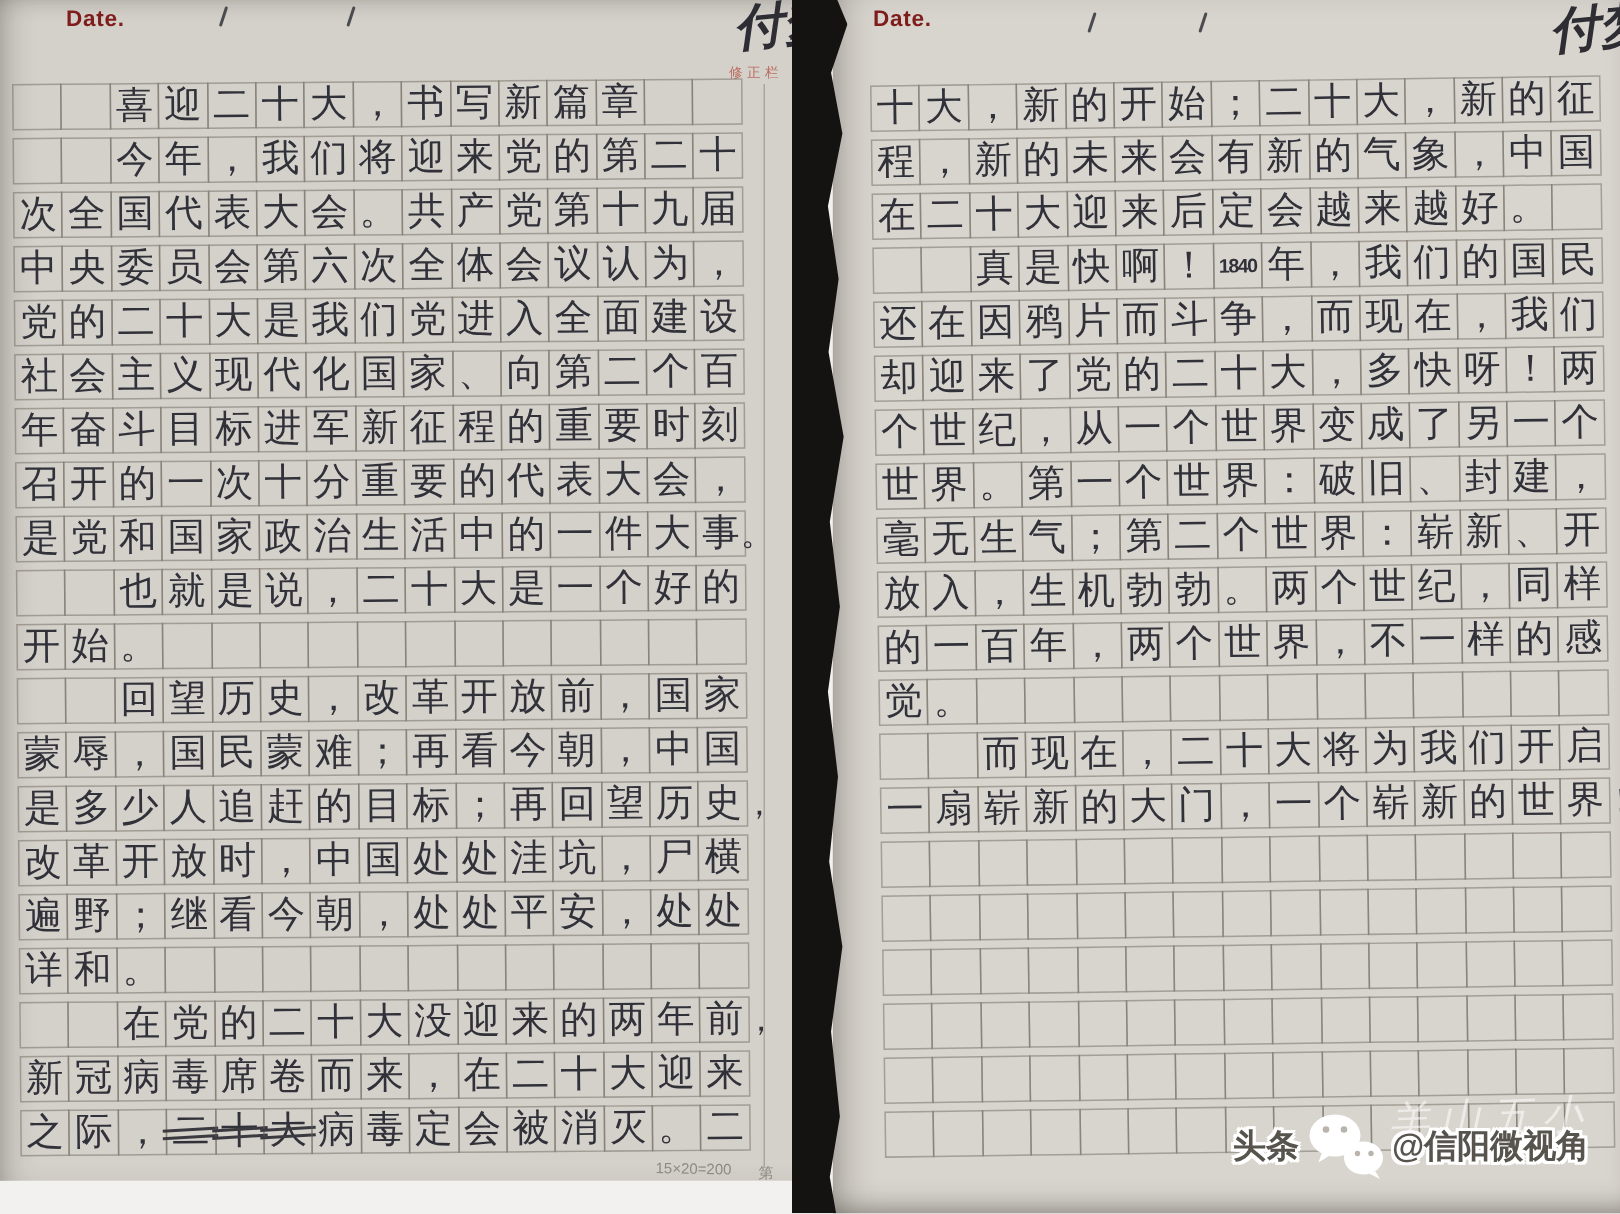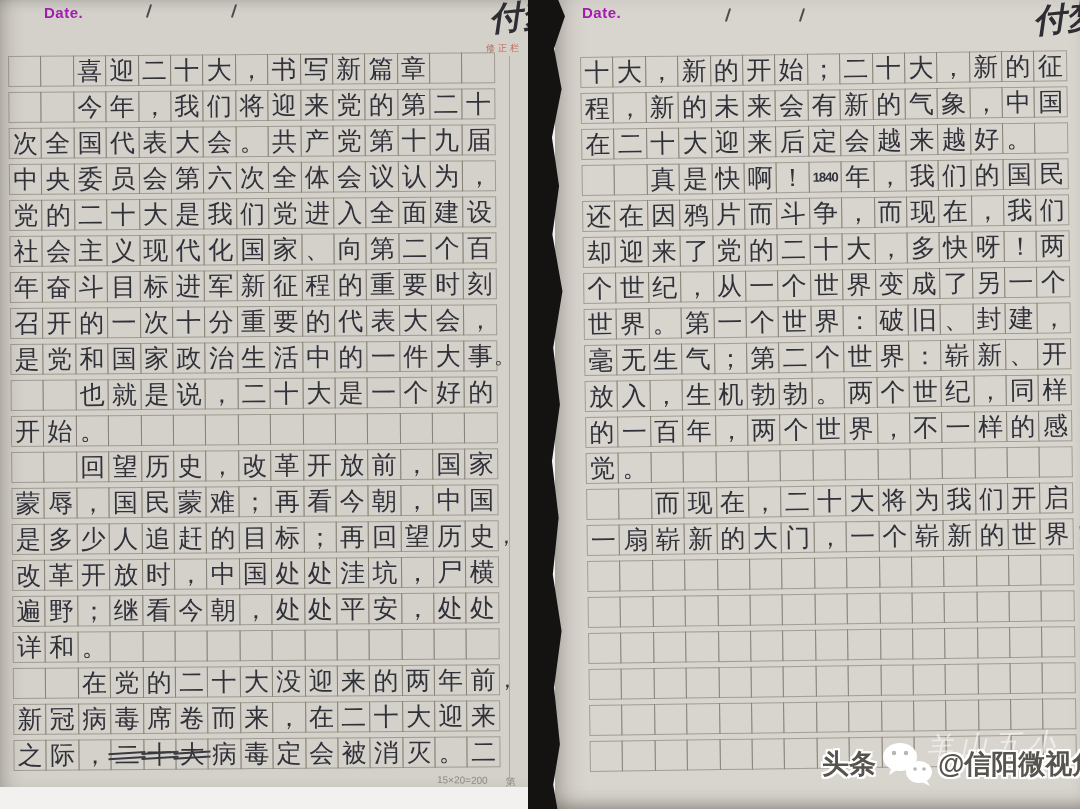--- a/index.html
+++ b/index.html
@@ -7,21 +7,21 @@
        font-family:"Liberation Sans",sans-serif;}
   .scene{position:relative;width:1080px;height:809px;overflow:hidden;background:#f2f1ef;}
 
   
   .page{position:absolute;top:0;overflow:hidden;}
   .page.left{left:0;width:537px;height:787px;background:#d4d0ca;
              box-shadow:inset 14px 0 22px -14px rgba(60,55,48,.45), inset 0 10px 14px -10px rgba(60,55,48,.25);}
   .page.right{left:555px;width:525px;height:809px;background:#d8d4ce;
              box-shadow:inset 18px 0 24px -14px rgba(60,55,48,.4), inset 0 -14px 18px -12px rgba(60,55,48,.5);}
 
-  .date-label{position:absolute;color:#a21caf;font-size:15px;font-weight:bold;letter-spacing:.5px;}
+  .date-label{position:absolute;color:#7f1d1d;font-size:15px;font-weight:bold;letter-spacing:.5px;}
   .page.left .date-label{left:44px;top:4px;}
   .page.right .date-label{left:27px;top:4px;}
 
   .tick{position:absolute;width:2px;height:14px;background:#4c4c50;transform:rotate(18deg);border-radius:1px;}
 
   .name-note{position:absolute;font-size:33px;color:#2d2d33;font-style:italic;
              transform:rotate(-6deg);white-space:nowrap;font-weight:bold;}
   .page.left .name-note{left:489px;top:-6px;}
   .page.right .name-note{left:478px;top:-4px;}
 
@@ -51,21 +51,21 @@
 
   
   .torn-gap{position:absolute;left:528px;top:0;width:42px;height:809px;background:#141312;z-index:5;
     clip-path:polygon(0 0,72% 0,88% 2%,62% 6%,80% 11%,57% 17%,74% 23%,58% 29%,82% 36%,60% 43%,
       76% 50%,57% 57%,73% 64%,59% 71%,80% 78%,62% 85%,76% 92%,60% 97%,70% 100%,0 100%);}
 
   
   .wm-faint{position:absolute;left:926px;top:727px;z-index:8;font-size:27px;letter-spacing:7px;
             color:rgba(255,255,255,.55);transform:rotate(-2deg);white-space:nowrap;font-style:italic;}
   .wm-row{position:absolute;left:822px;top:742px;z-index:9;display:flex;align-items:center;gap:5px;white-space:nowrap;}
-  .outlined{font-weight:bold;color:#57544e;font-size:27px;
+  .outlined{font-weight:bold;color:#57544e;font-size:22px;
     text-shadow:-2px -2px 0 #fff,2px -2px 0 #fff,-2px 2px 0 #fff,2px 2px 0 #fff,
                 0 -2px 0 #fff,0 2px 0 #fff,-2px 0 0 #fff,2px 0 0 #fff;}
   .wm-icon{width:52px;height:44px;flex:none;}
 </style>
 </head>
 <body>
 
 <div class="scene">
 
   <div class="page left">

